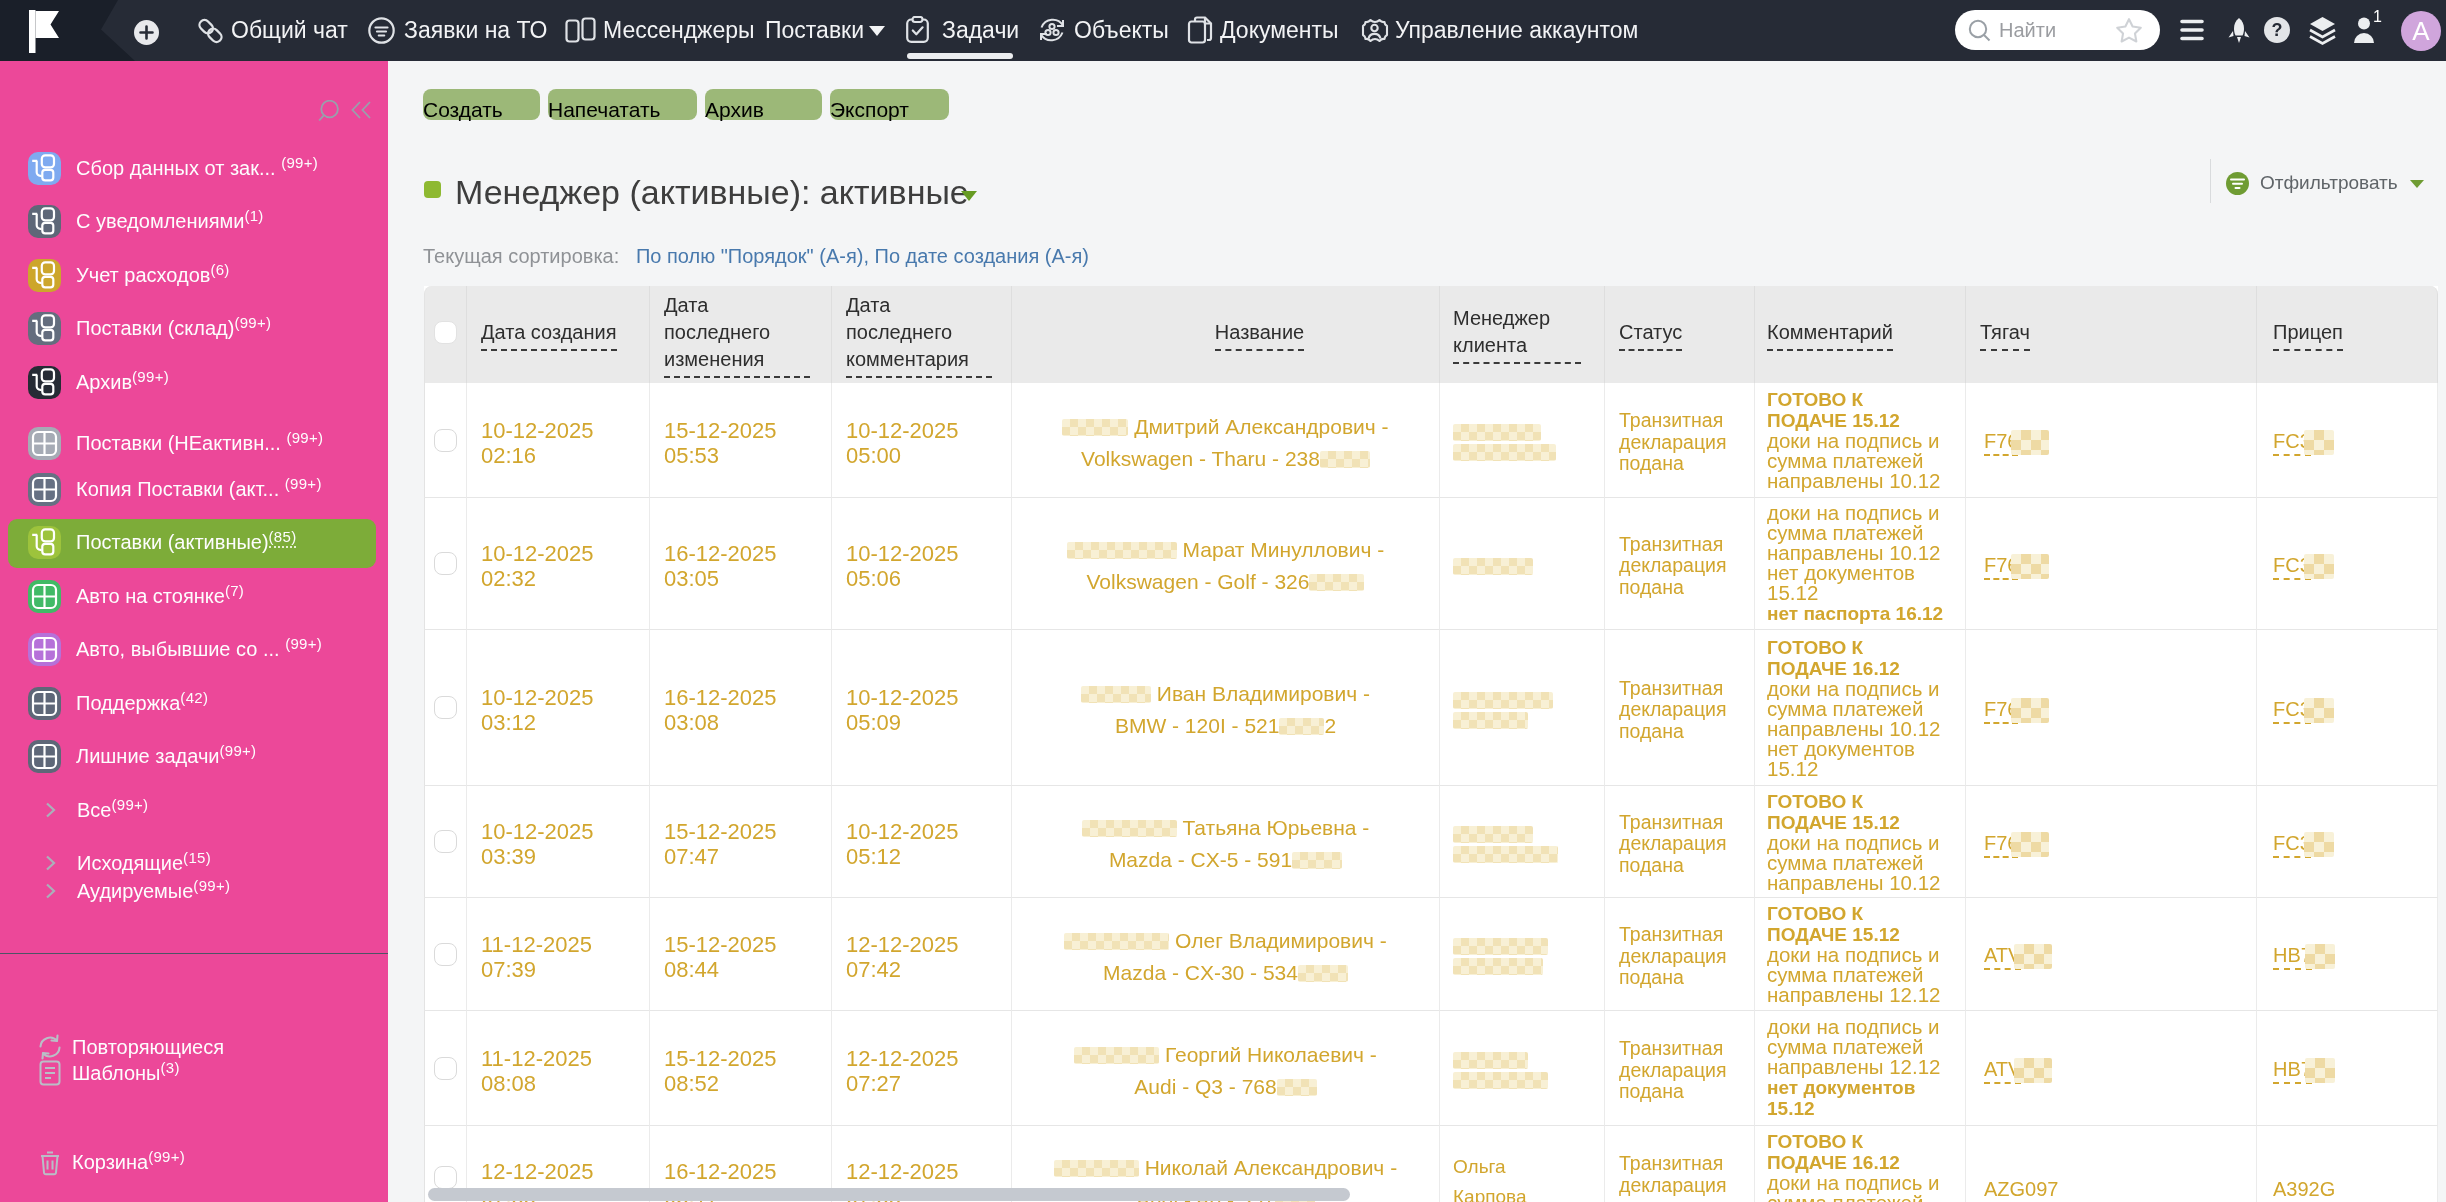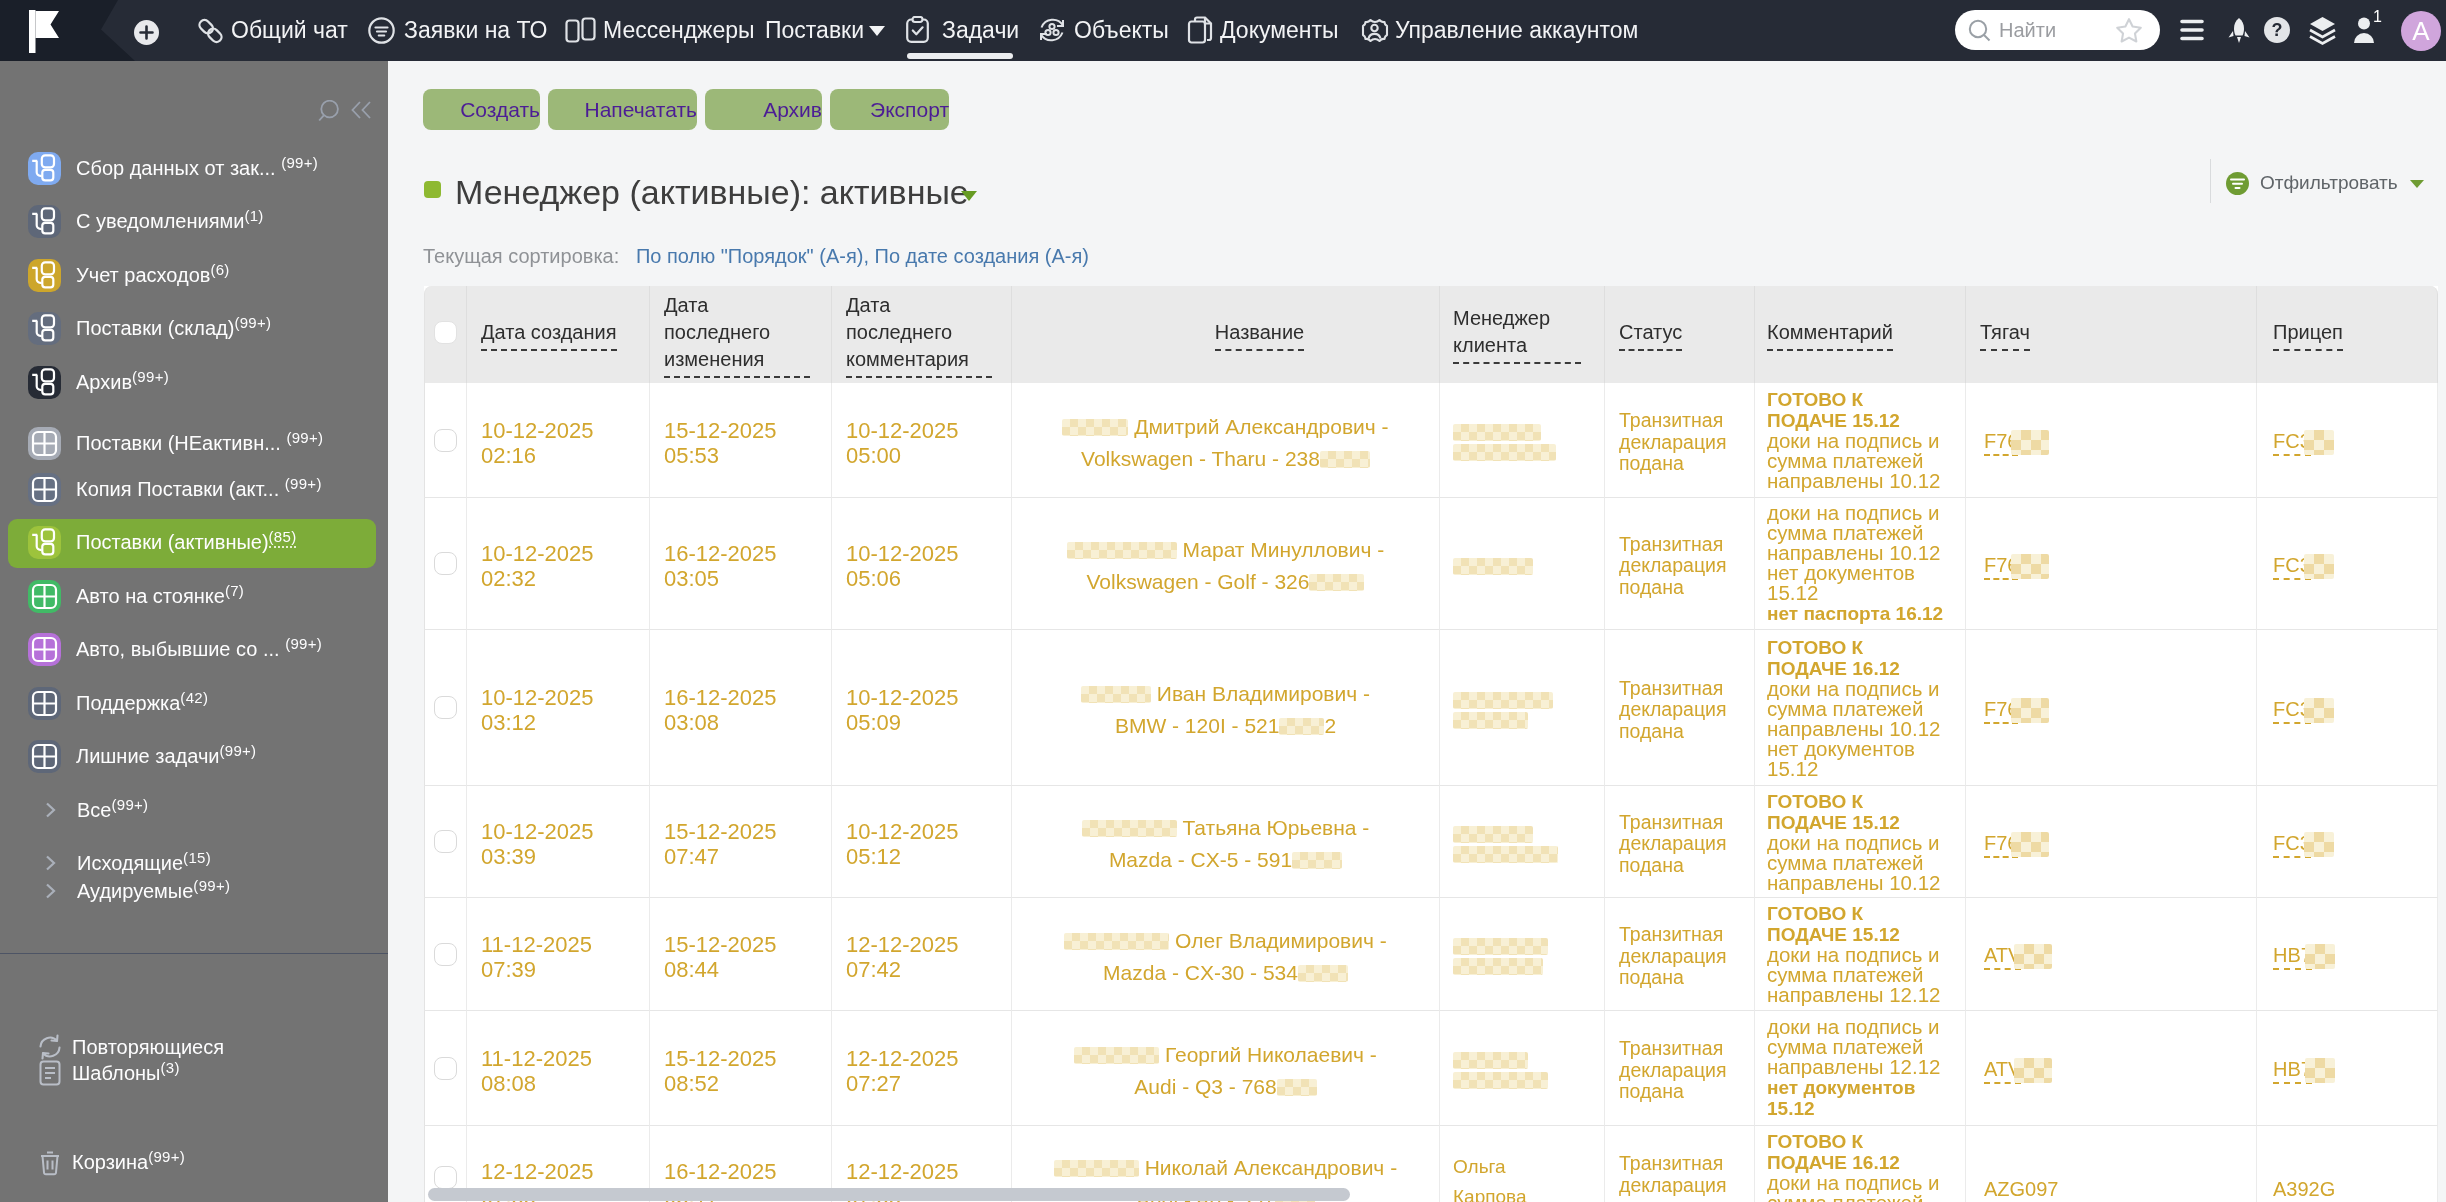--- a/index.html
+++ b/index.html
@@ -8,33 +8,33 @@
 #topbar{position:absolute;left:0;top:0;width:2446px;height:61px;background:#262b36;color:#eef0f2}
 #logopanel{position:absolute;left:0;top:0;width:135px;height:61px;background:#1a1f29;clip-path:polygon(0 0,118px 0,101px 29.5px,135px 61px,0 61px)}
 .navtxt{position:absolute;top:0;height:61px;line-height:61px;font-size:23px;color:#f2f3f5;white-space:nowrap}
 .navico{position:absolute;top:18px}
 #actbar{position:absolute;left:907px;top:53px;width:106px;height:6px;border-radius:3px;background:#eceef0}
 #search{position:absolute;left:1955px;top:10px;width:205px;height:40px;background:#fff;border-radius:20px}
 #search .ph{position:absolute;left:44px;top:0;line-height:40px;font-size:20px;color:#9b9da1}
 #avatar{position:absolute;left:2401px;top:11px;width:40px;height:40px;border-radius:50%;background:#d0a5dc;color:#fff;font-size:26px;text-align:center;line-height:40px}
 .sup1{position:absolute;left:2373px;top:8px;font-size:16px;color:#fff}
 
-#sidebar{position:absolute;left:0;top:61px;width:388px;height:1141px;background:#737373;color:#fff}
+#sidebar{position:absolute;left:0;top:61px;width:388px;height:1141px;background:#ec4899;color:#fff}
 .sitem{position:absolute;left:0;width:388px;height:54px}
 .sico{position:absolute;left:28px;top:11px;width:33px;height:33px;border-radius:10px}
 .stxt{position:absolute;left:76px;top:0;height:54px;line-height:54px;font-size:20px;color:#fdfdfe;white-space:nowrap}
 .scnt{font-size:15px;position:relative;top:-7px;letter-spacing:.3px}
 #actpill{position:absolute;left:8px;top:457.5px;width:368px;height:49.5px;border-radius:9px;background:#7dac39}
 .chev{position:absolute;left:40px;top:17px;width:20px;height:20px}
 .sep{position:absolute;left:0;top:892px;width:388px;height:1px;background:#4d5465}
 .gico{position:absolute;left:36px;top:13px;width:28px;height:28px}
 .gtxt{position:absolute;left:72px;top:0;height:54px;line-height:54px;font-size:20px;color:#fdfdfe;white-space:nowrap}
 
 #main{position:absolute;left:388px;top:61px;width:2058px;height:1141px;background:#f4f5f6}
-.btn{position:absolute;top:28px;height:41px;background:#9cb878;border-radius:8px;color:#4c1d95;font-size:21px;text-align:right;line-height:41px}
+.btn{position:absolute;top:28px;height:31px;background:#9cb878;border-radius:8px;color:#000000;font-size:21px;text-align:left;line-height:41px}
 #title{position:absolute;left:67px;top:112px;font-size:34px;color:#3e3e3e;white-space:nowrap}
 #tsq{position:absolute;left:36px;top:120px;width:17px;height:17px;border-radius:4px;background:#8eb931}
 #tcaret{position:absolute;left:573px;top:130px;width:0;height:0;border-left:8px solid transparent;border-right:8px solid transparent;border-top:10px solid #679b23}
 #sortline{position:absolute;left:35px;top:184px;font-size:20px;color:#8f9296;white-space:nowrap}
 #sortline a{color:#4879ad;text-decoration:none}
 #fsep{position:absolute;left:1822px;top:98px;width:1px;height:44px;background:#d9dbdd}
 #fcirc{position:absolute;left:1838px;top:111px;width:23px;height:23px;border-radius:50%;background:#6f9c33}
 #ftxt{position:absolute;left:1872px;top:111px;font-size:19px;color:#5f6468}
 #fcaret{position:absolute;left:2022px;top:119px;width:0;height:0;border-left:7px solid transparent;border-right:7px solid transparent;border-top:8px solid #6f9c33}
 

